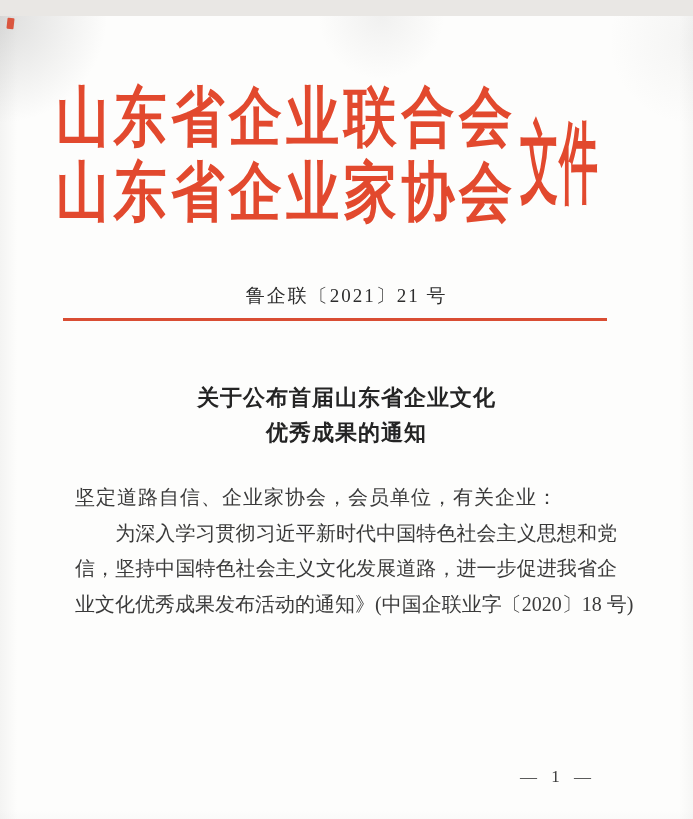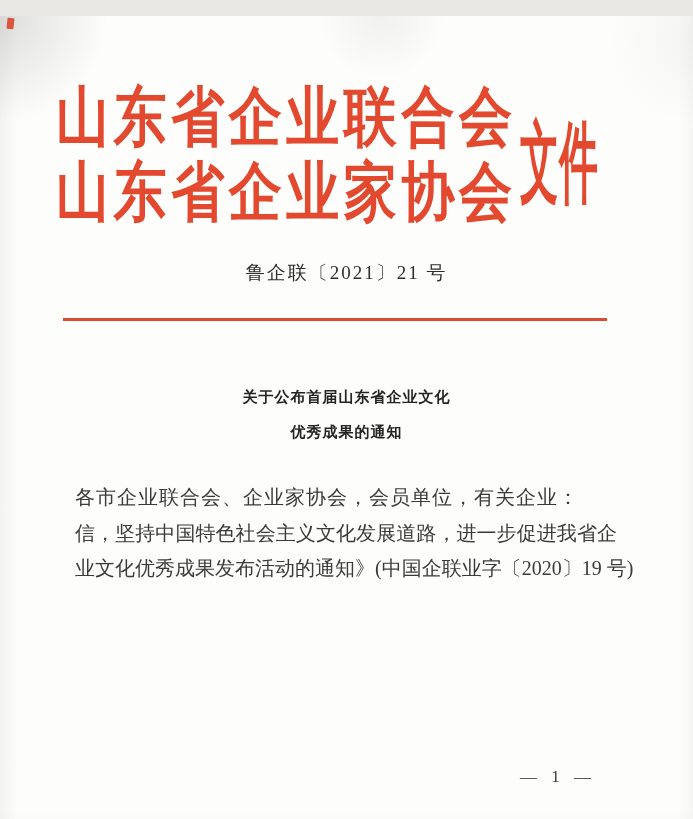--- a/index.html
+++ b/index.html
@@ -37,31 +37,31 @@
   .org-line.l1{top:66px;}
   .org-line.l2{top:141px;}
   .doc-word{
     position:absolute;left:520px;top:103px;
     color:#e2492e;font-weight:900;font-size:47px;line-height:47px;
     letter-spacing:1px;white-space:nowrap;
     transform:scale(.82,1.9);transform-origin:top left;
   }
   
   .doc-number{
-    position:absolute;top:244px;left:0;width:100%;
+    position:absolute;top:267px;left:0;width:100%;
     text-align:center;font-size:19px;color:#2d2d2d;letter-spacing:2px;
   }
   .red-rule{
     position:absolute;top:302px;left:63px;width:544px;height:3px;
     background:#d94d33;border:none;margin:0;padding:0;
   }
   
   .title{
     position:absolute;top:364px;left:0;width:693px;margin:0;
-    text-align:center;color:#242424;font-size:15px;font-weight:bold;
+    text-align:center;color:#242424;font-size:22px;font-weight:bold;
     line-height:35px;letter-spacing:1px;
   }
   
   .body-text{
     position:absolute;top:464px;left:75px;width:542px;
     font-size:20px;color:#3a3a3a;
   }
   .line{
     height:35.6px;line-height:35.6px;white-space:nowrap;
     text-align:justify;text-align-last:justify;
@@ -88,20 +88,21 @@
   <div class="doc-number">鲁企联〔2021〕21 号</div>
 
   <hr class="red-rule">
 
   <h1 class="title">
     <div>关于公布首届山东省企业文化</div>
     <div>优秀成果的通知</div>
   </h1>
 
   <div class="body-text">
-    <div class="line salutation">各市企业联合会、企业家协会，会员单位，有关企业：</div>
+    <div class="line salutation">坚定道路自信、企业家协会，会员单位，有关企业：</div>
+    <div class="line">　　为深入学习贯彻习近平新时代中国特色社会主义思想和党</div>
     <div class="line">信，坚持中国特色社会主义文化发展道路，进一步促进我省企</div>
-    <div class="line">业文化优秀成果发布活动的通知》(中国企联业字〔2020〕19 号)</div>
+    <div class="line">业文化优秀成果发布活动的通知》(中国企联业字〔2020〕18 号)</div>
   </div>
 
   <div class="page-number">— 1 —</div>
 
 </div>
 
 </body></html>

